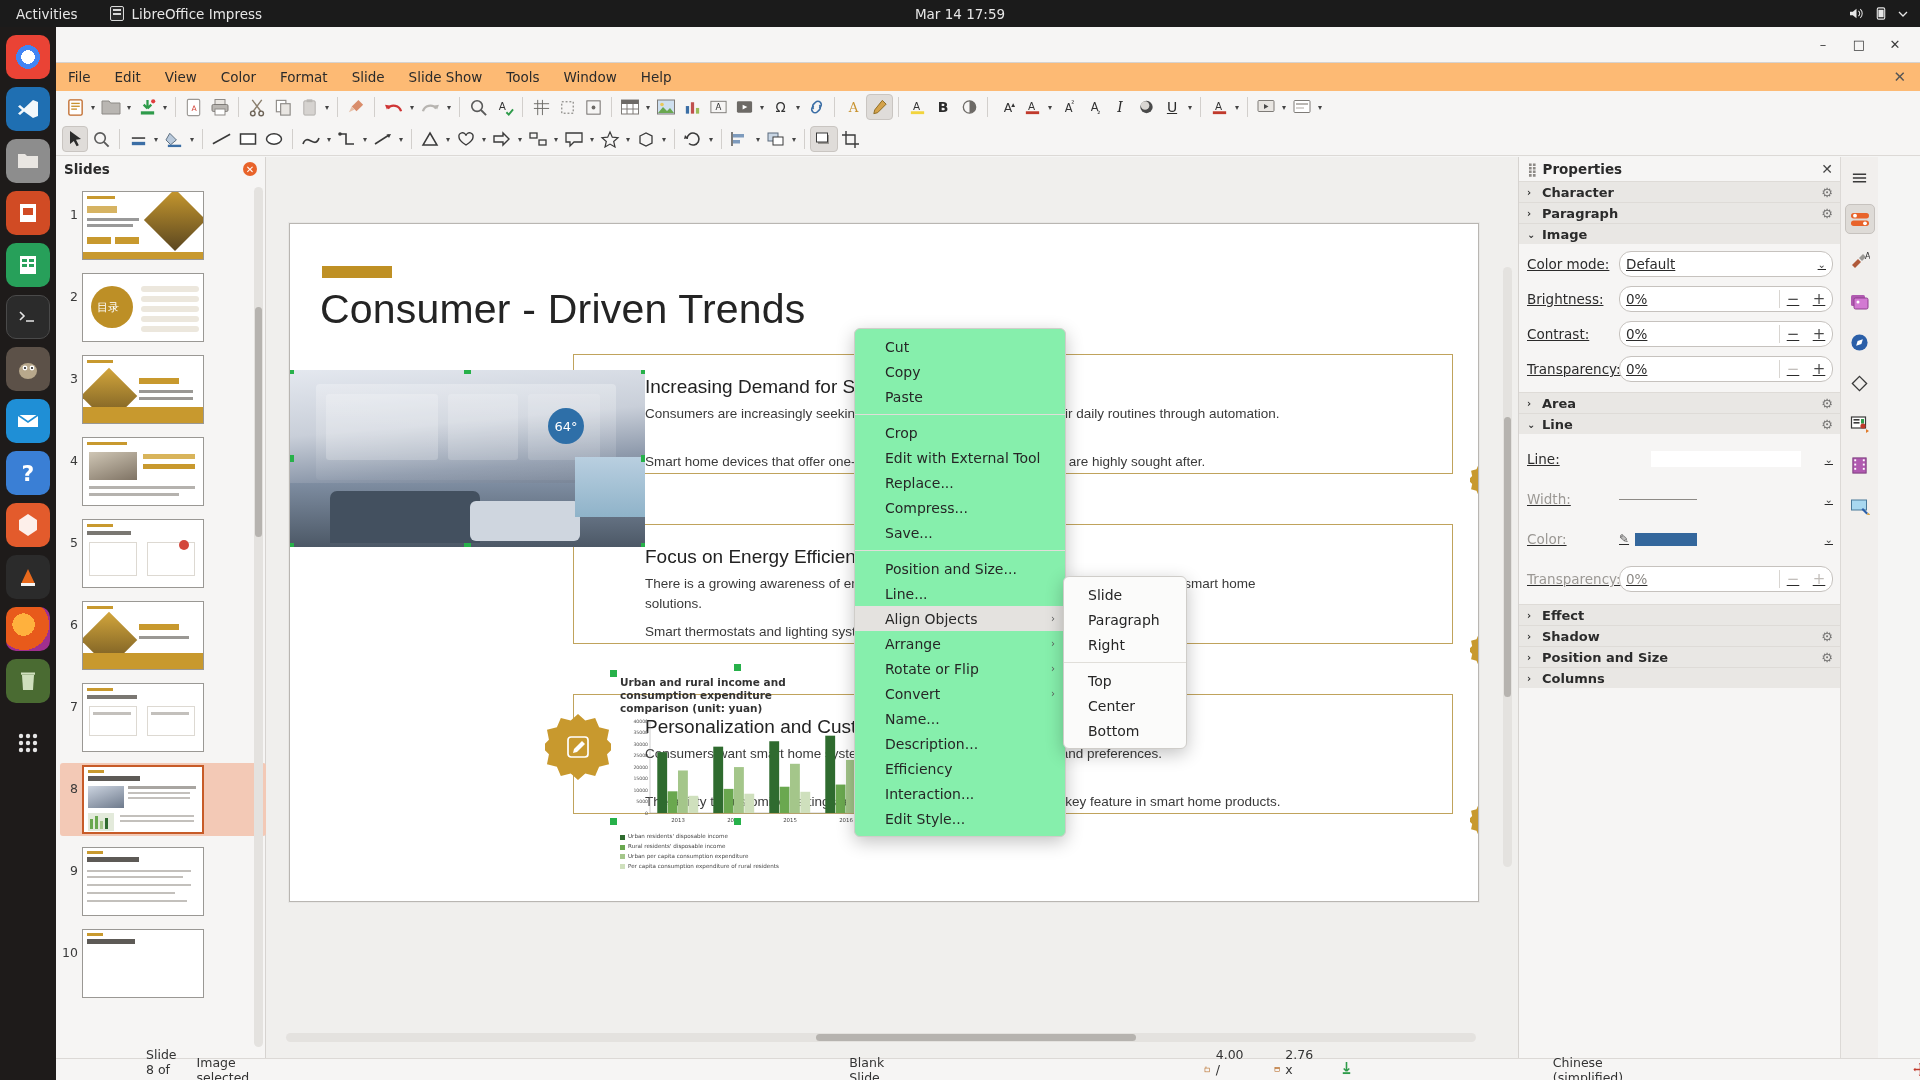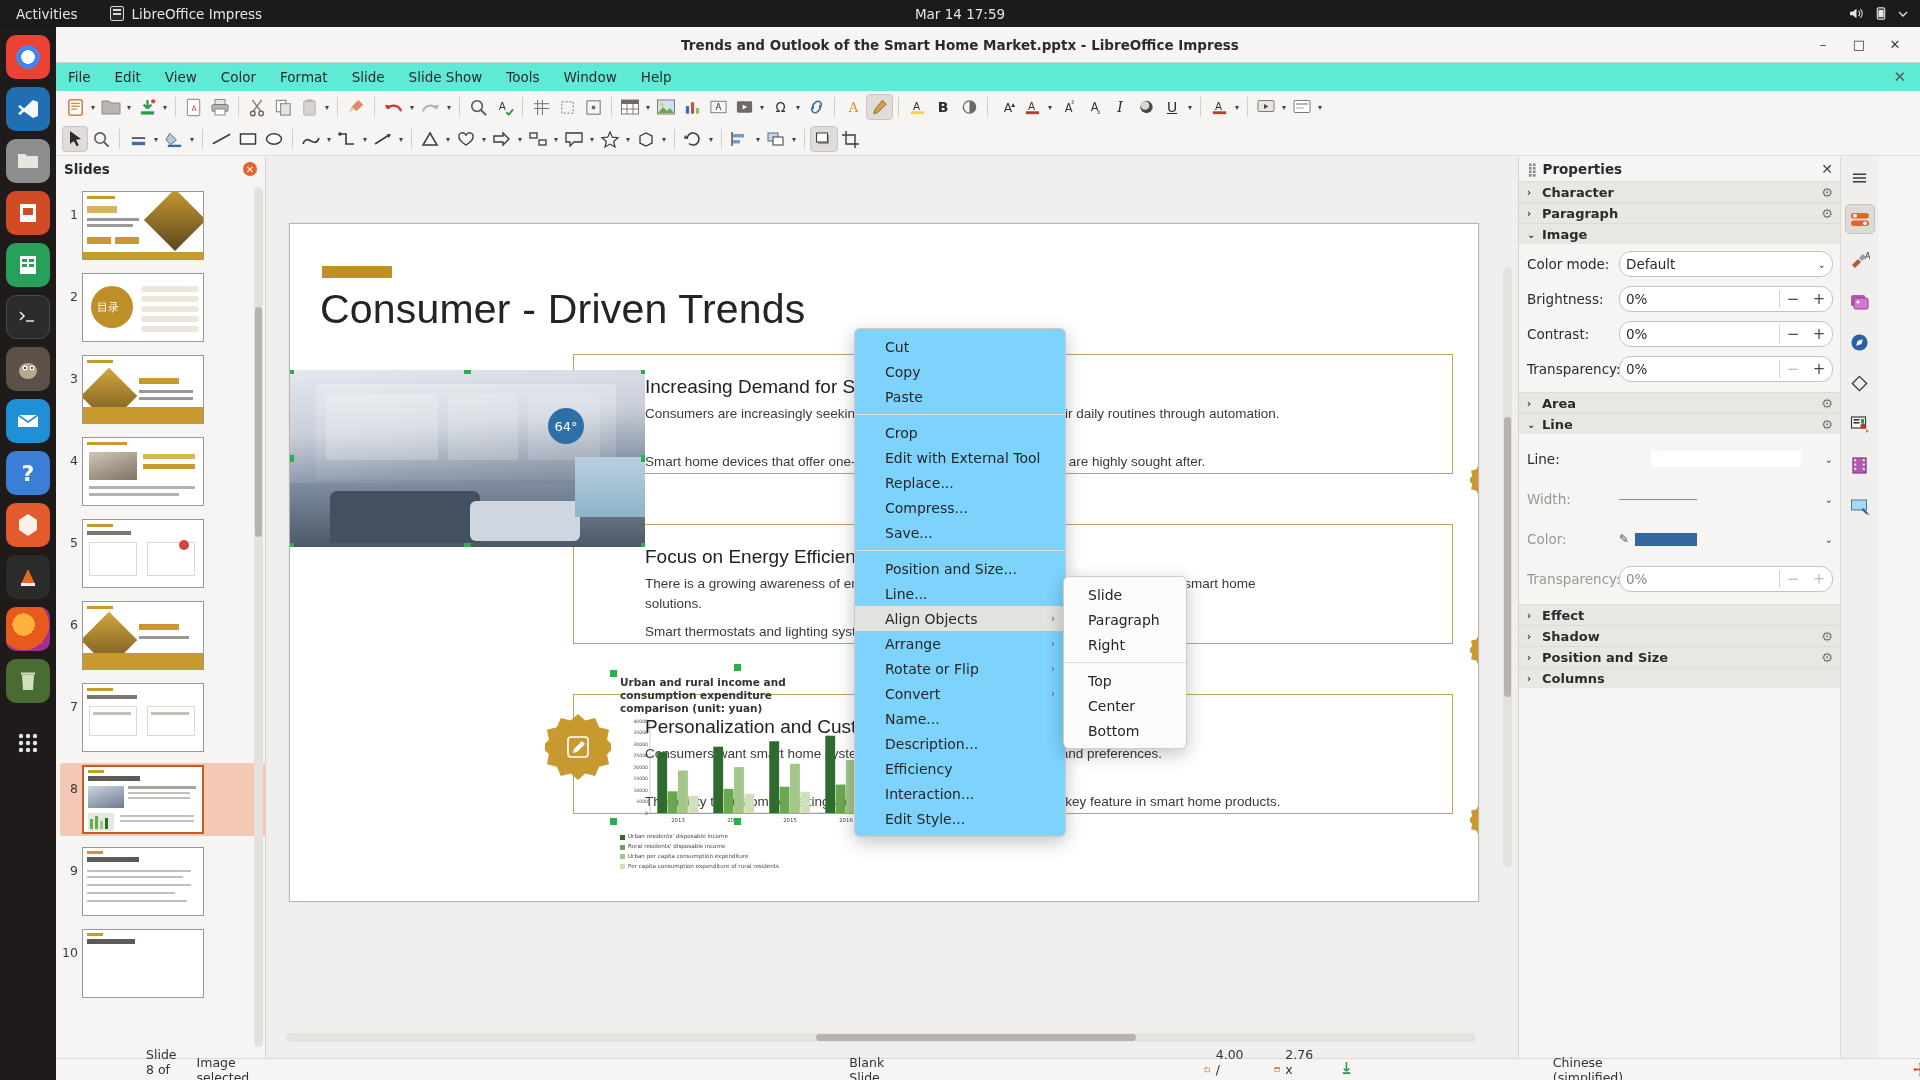--- a/index.html
+++ b/index.html
@@ -39,21 +39,21 @@
     display:flex; align-items:center; justify-content:center;
   }
   #titlebar .ttl{ font-size:13.5px; font-weight:bold; color:#2b2b2b; }
   #titlebar .wbtns{ position:absolute; right:8px; display:flex; gap:2px; align-items:center;}
   .wbtn{ width:34px;height:26px; display:flex;align-items:center;justify-content:center;
          border-radius:4px; color:#3b3b3b; font-size:13px;}
 
   
   #menubar{
     position:absolute; top:63px; left:56px; width:1864px; height:28px;
-    background:#5eead4; display:flex; align-items:center; gap:0px;
+    background:#fdba74; display:flex; align-items:center; gap:0px;
     font-size:13.5px;
   }
   #menubar .mi{ padding:3px 12px; border-radius:3px; color:#2b2b2b; }
   #menubar .closedoc{ position:absolute; right:14px; color:#555; font-size:15px;}
 
   
   .toolbar{
     position:absolute; left:56px; width:1864px; background:#f6f5f4;
     display:flex; align-items:center; padding-left:6px;
   }
@@ -134,21 +134,21 @@
     overflow:hidden;
   }
   .sel-handle{ position:absolute; width:7px;height:7px;background:#27b14a; }
 
   
   #miniChart{ position:absolute; left:330px; top:452px; width:260px; height:150px; }
 
   
   #ctxmenu{
     position:absolute; left:854px; top:328px; width:212px;
-    background:#7dd3fc; border:1px solid #cfcdc9; border-radius:6px;
+    background:#86efac; border:1px solid #cfcdc9; border-radius:6px;
     box-shadow:0 5px 18px rgba(0,0,0,.24); padding:5px 0; z-index:60;
     font-size:14px;
   }
   .ctx-item{
     height:25px; display:flex; align-items:center; padding:0 14px 0 30px;
     color:#262626; position:relative;
   }
   .ctx-item.hl{ background:#e4e2df; }
   .ctx-item .sub{
     position:absolute; right:10px; font-size:10px; color:#5a5a5a;
@@ -179,21 +179,21 @@
   .sbtab.on{ background:#dedbd7; border:1px solid #c6c2be;}
   .sb-title{ height:24px; display:flex; align-items:center; gap:7px; padding:0 8px;
              font-weight:bold; font-size:13.5px;}
   .sb-title .x{ margin-left:auto; font-size:14px; color:#444; }
   .sb-section{
     height:21px; display:flex; align-items:center; gap:6px; padding:0 8px;
     background:#e9e7e4; border-top:1px solid #dedbd7; font-weight:bold; font-size:13px;
   }
   .sb-section .gear{ margin-left:auto; opacity:.6; }
   .chev{ font-size:10px; color:#333; width:9px; display:inline-block;}
-  .sb-row{ display:flex; align-items:center; height:30px; padding:0 8px; margin-top:5px;}
+  .sb-row{ display:flex; align-items:center; height:30px; padding:0 8px; margin-top:5px;text-decoration:underline;}
   .sb-row .lbl{ width:92px; font-size:13.5px; color:#2b2b2b;}
   .sb-row .lbl.dim{ color:#9b9894;}
   .field{
     flex:1; height:26px; border:1px solid #c6c2be; border-radius:12px; background:#fff;
     display:flex; align-items:center; padding:4px 6px; font-size:13.5px;
   }
   .spin{ display:flex; align-items:center; border-left:1px solid #d8d5d1; }
   .spin span{ width:26px; text-align:center; font-size:15px; color:#4a4a4a;}
   .spin span.dim{ color:#c1bdb9; }
   .ddl{ margin-left:auto; font-size:10px; color:#444; }
@@ -232,21 +232,20 @@
         <rect x="3" y="1" width="8" height="12" rx="1.5" fill="none" stroke="#e6e6e6" stroke-width="1.2"></rect>
         <rect x="4.2" y="3" width="5.6" height="8" fill="#e6e6e6"></rect>
       </svg>
     <svg width="10" height="8" viewBox="0 0 10 8">
         <path d="M1 2l4 4 4-4" stroke="#e6e6e6" stroke-width="1.3" fill="none"></path>
       </svg>
   </div>
 </div>
 
 <div id="titlebar">
-  <div class="ttl">Trends and Outlook of the Smart Home Market.pptx - LibreOffice Impress</div>
   <div class="wbtns">
     <div class="wbtn">–</div>
     <div class="wbtn">□</div>
     <div class="wbtn">✕</div>
   </div>
 </div>
 
 <div id="leftdock">
   <div class="dock-icon" style="background:radial-gradient(circle at 50% 50%,#fff 0 22%,#4285f4 22% 38%,#ea4335 38% 100%);"></div>
   <div class="dock-icon" style="background:#1f6fb2;">

